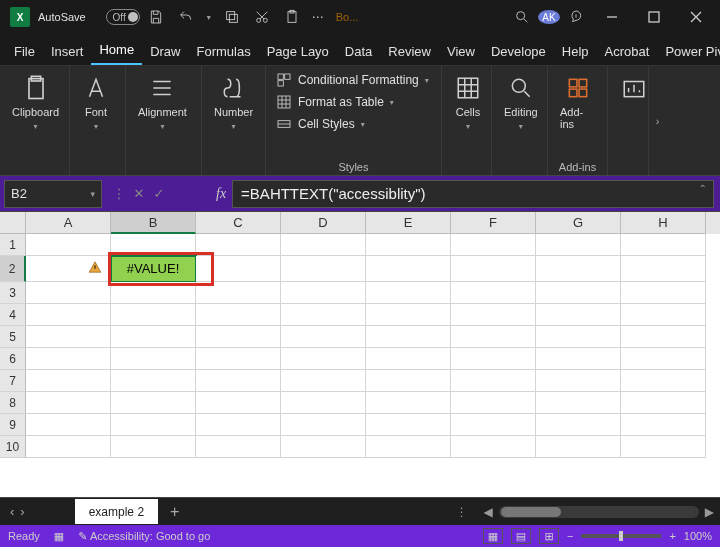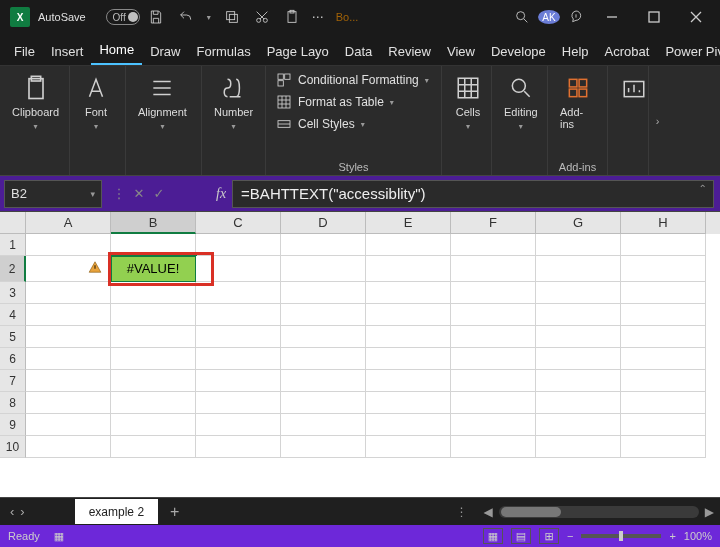--- a/index.html
+++ b/index.html
@@ -499,20 +499,21 @@
   <span style="color:#999;padding:0 6px">◀</span>
   <div class="hscroll-track">
       <div class="hscroll-thumb"></div>
     </div>
   <span style="color:#999;padding:0 6px">▶</span>
 </div>
 
 <div class="statusbar">
   <span>Ready</span>
   <span>▦</span>
+  <span>✎ <span>Accessibility: Good to go</span></span>
   <div class="status-right">
     <div class="view-btn">▦</div>
     <div class="view-btn">▤</div>
     <div class="view-btn">⊞</div>
     <span>−</span>
     <div class="zoom-slider">
         <div class="zoom-thumb"></div>
       </div>
     <span>+</span>
     <span>100%</span>

